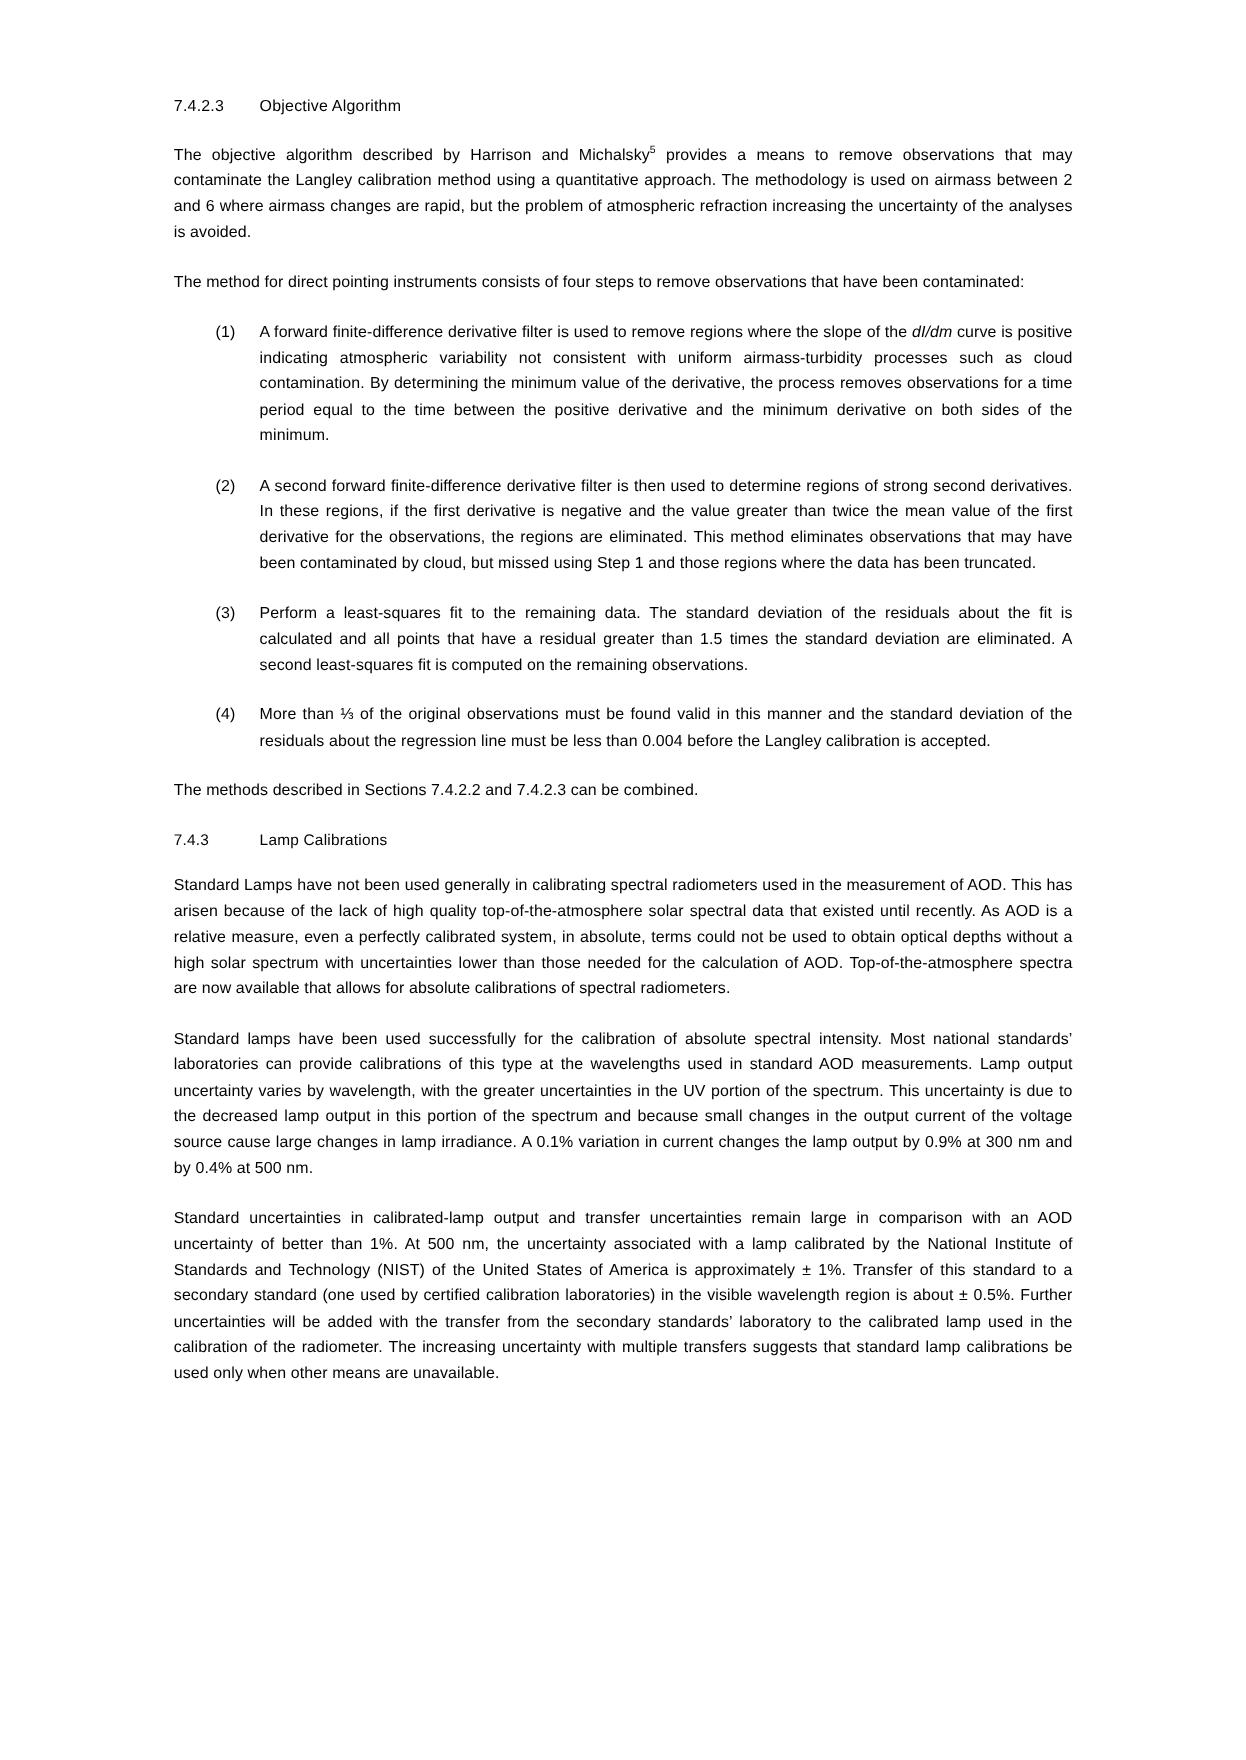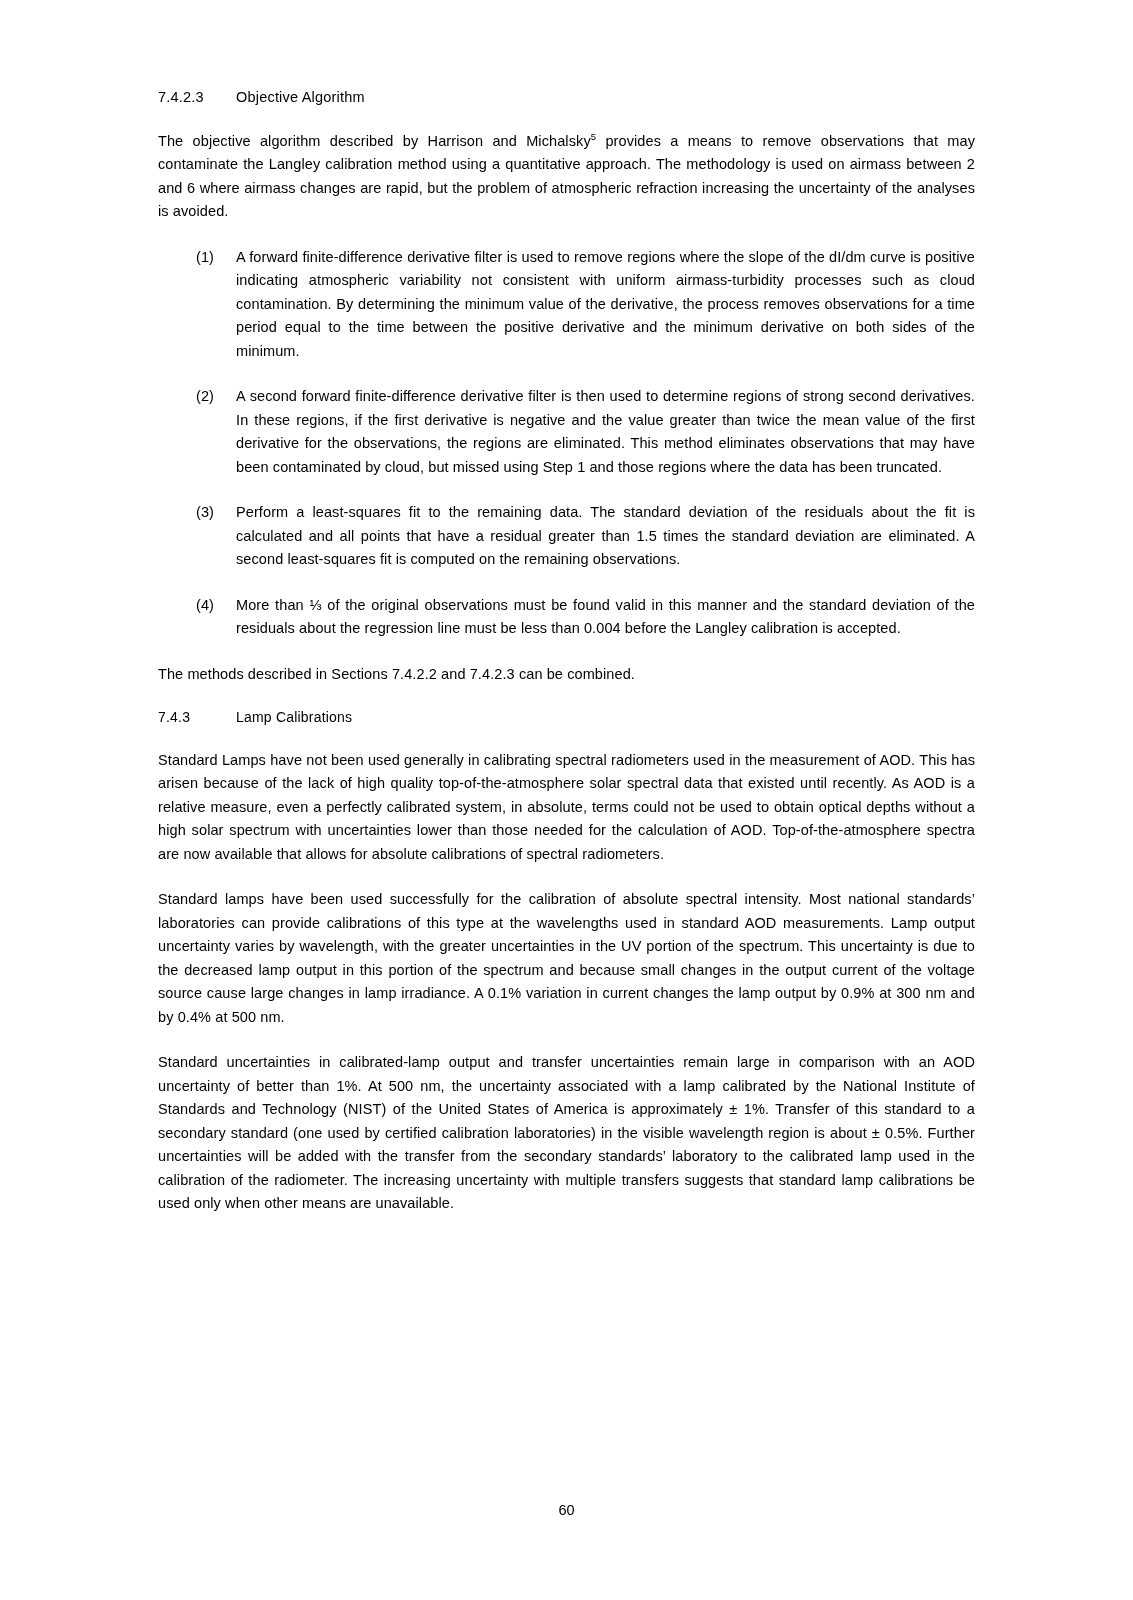--- a/index.html
+++ b/index.html
@@ -54,21 +54,21 @@
     text-align: justify;
     letter-spacing: 0.1px;
   }
   ol.steps li .marker {
     position: absolute;
     left: 38px;
     top: 0;
     width: 40px;
     text-align: left;
   }
-  .it { }
+  .it { font-style: italic; }
   sup { font-size: 9.5px; vertical-align: super; line-height: 0; }
   .section-heading {
     font-size: 14px;
     line-height: 1.35;
     margin: 0 0 22px 0;
     letter-spacing: 0.2px;
   }
   .section-heading .num {
     display: inline-block;
     width: 78px;
@@ -87,20 +87,21 @@
 
 <div class="page">
   <div class="content">
 
     <div class="heading">
       <span class="num">7.4.2.3</span><span>Objective Algorithm</span>
     </div>
 
     <p class="para"><span>The objective algorithm described by Harrison and Michalsky</span><sup>5</sup><span> provides a means to remove observations that may contaminate the Langley calibration method using a quantitative approach. The methodology is used on airmass between 2 and 6 where airmass changes are rapid, but the problem of atmospheric refraction increasing the uncertainty of the analyses is avoided.</span></p>
 
+    <p class="para">The method for direct pointing instruments consists of four steps to remove observations that have been contaminated:</p>
 
     <ol class="steps">
       <li>
         <span class="marker">(1)</span><span>A forward finite-difference derivative filter is used to remove regions where the slope of the </span><span class="it">dI/dm</span><span> curve is positive indicating atmospheric variability not consistent with uniform airmass-turbidity processes such as cloud contamination. By determining the minimum value of the derivative, the process removes observations for a time period equal to the time between the positive derivative and the minimum derivative on both sides of the minimum.</span>
       </li>
       <li>
         <span class="marker">(2)</span><span>A second forward finite-difference derivative filter is then used to determine regions of strong second derivatives. In these regions, if the first derivative is negative and the value greater than twice the mean value of the first derivative for the observations, the regions are eliminated. This method eliminates observations that may have been contaminated by cloud, but missed using Step 1 and those regions where the data has been truncated.</span>
       </li>
       <li>
         <span class="marker">(3)</span><span>Perform a least-squares fit to the remaining data. The standard deviation of the residuals about the fit is calculated and all points that have a residual greater than 1.5 times the standard deviation are eliminated. A second least-squares fit is computed on the remaining observations.</span>
@@ -115,14 +116,13 @@
     <div class="section-heading">
       <span class="num">7.4.3</span><span>Lamp Calibrations</span>
     </div>
 
     <p class="para">Standard Lamps have not been used generally in calibrating spectral radiometers used in the measurement of AOD. This has arisen because of the lack of high quality top-of-the-atmosphere solar spectral data that existed until recently. As AOD is a relative measure, even a perfectly calibrated system, in absolute, terms could not be used to obtain optical depths without a high solar spectrum with uncertainties lower than those needed for the calculation of AOD. Top-of-the-atmosphere spectra are now available that allows for absolute calibrations of spectral radiometers.</p>
     <p class="para">Standard lamps have been used successfully for the calibration of absolute spectral intensity. Most national standards’ laboratories can provide calibrations of this type at the wavelengths used in standard AOD measurements. Lamp output uncertainty varies by wavelength, with the greater uncertainties in the UV portion of the spectrum. This uncertainty is due to the decreased lamp output in this portion of the spectrum and because small changes in the output current of the voltage source cause large changes in lamp irradiance. A 0.1% variation in current changes the lamp output by 0.9% at 300 nm and by 0.4% at 500 nm.</p>
     <p class="para">Standard uncertainties in calibrated-lamp output and transfer uncertainties remain large in comparison with an AOD uncertainty of better than 1%. At 500 nm, the uncertainty associated with a lamp calibrated by the National Institute of Standards and Technology (NIST) of the United States of America is approximately ± 1%. Transfer of this standard to a secondary standard (one used by certified calibration laboratories) in the visible wavelength region is about ± 0.5%. Further uncertainties will be added with the transfer from the secondary standards’ laboratory to the calibrated lamp used in the calibration of the radiometer. The increasing uncertainty with multiple transfers suggests that standard lamp calibrations be used only when other means are unavailable.</p>
 
   </div>
 
-  <div class="page-number">60</div>
 </div>
 
 </body></html>

